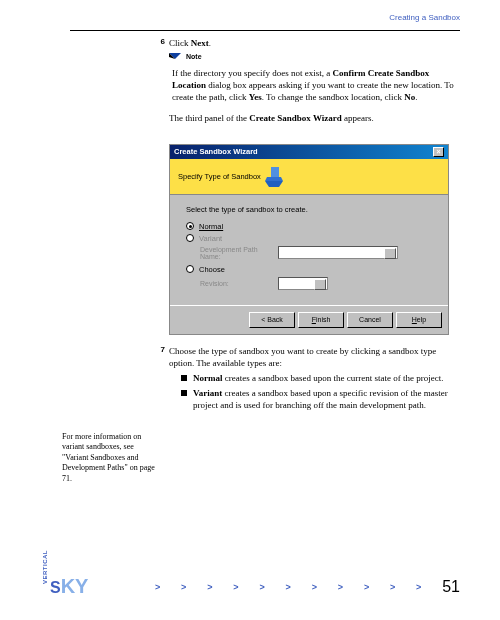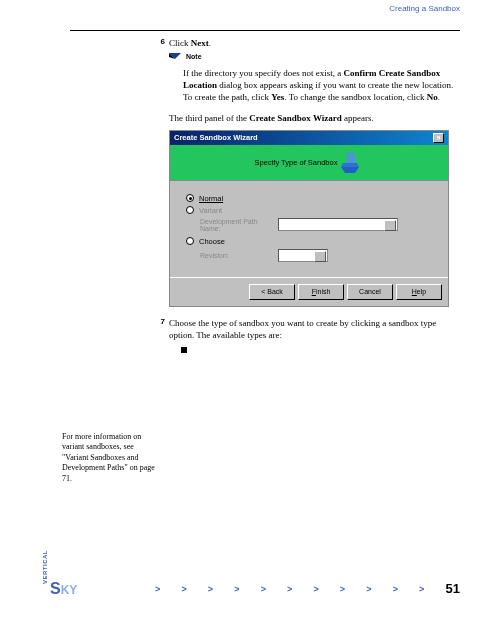--- a/index.html
+++ b/index.html
@@ -1,33 +1,33 @@
 <!DOCTYPE html>
 <html><head>
 <meta charset="utf-8">
 <style>
 *{box-sizing:border-box;margin:0;padding:0}
 body{width:500px;height:620px;background:#fff;font-family:Georgia,serif;font-size:9px;color:#000;position:relative;overflow:hidden}
-.header{height:30px;display:flex;justify-content:flex-end;align-items:flex-start;padding:4px 40px 0 4px}
+.header{height:30px;display:flex;justify-content:flex-end;align-items:center;padding:4px 40px 0 4px}
 .header-title{color:#4060c0;font-size:8px;font-family:Arial,sans-serif}
 .header-rule{height:1px;background:#000;margin:0 40px 0 70px}
 .content{padding:6px 40px 0 155px}
 .step{display:flex;margin-bottom:4px}
 .step-num{width:10px;text-align:right;margin-right:4px;font-weight:bold;font-family:Arial,sans-serif;font-size:8px}
 .step-body{flex:1;line-height:1.35}
 .note-row{display:flex;align-items:flex-start;margin:4px 0 2px 14px}
 .note-icon{width:14px;height:12px;margin-right:3px;flex-shrink:0}
 .note-label{font-family:Arial,sans-serif;font-size:7px;font-weight:bold}
-.note-body{margin-left:28px;line-height:1.35;margin-bottom:8px}
-.intro{margin:6px 0 6px 14px;line-height:1.35}
+.note-body{margin-left:17px;line-height:1.35;margin-bottom:8px}
+.intro{margin:6px 0 20px 14px;line-height:1.35}
 .wizard{margin-left:14px;width:280px;border:1px solid #888;font-family:"MS Sans Serif",Arial,sans-serif;font-size:7.5px;background:#c0c0c0}
 .titlebar{background:linear-gradient(to right,#08216b,#1084d0);color:#fff;padding:2px 4px;display:flex;justify-content:space-between;align-items:center;height:14px}
 .titlebar-text{font-size:7.5px;font-weight:bold}
 .titlebar-x{width:11px;height:10px;background:#c0c0c0;border:1px solid #fff;border-right-color:#000;border-bottom-color:#000;display:flex;align-items:center;justify-content:center;font-size:7px;font-family:Arial;font-weight:bold;line-height:1}
-.wiz-header{background:#22c55e;padding:6px 8px;display:flex;justify-content:center;align-items:center;border-bottom:1px solid #888;height:36px}
+.wiz-header{background:#fde047;padding:6px 8px;display:flex;justify-content:flex-start;align-items:center;border-bottom:1px solid #888;height:36px}
 .wiz-header-text{font-size:7.5px}
 .wiz-icon{width:26px;height:26px}
 .wiz-body{padding:10px 16px;color:#000}
 .wiz-instr{font-size:7.5px;margin-bottom:8px}
 .opt{display:flex;align-items:center;margin:3px 0}
 .radio{width:8px;height:8px;border:1px solid #000;border-radius:50%;background:#fff;margin-right:5px;display:flex;align-items:center;justify-content:center;flex-shrink:0}
 .radio.checked::after{content:"";width:3px;height:3px;background:#000;border-radius:50%}
 .opt-label{font-size:7.5px}
 .opt-label.disabled{color:#888}
 .opt-label.underline{text-decoration:underline}
@@ -40,24 +40,24 @@
 .wiz-btn{width:46px;height:16px;background:#c0c0c0;border:1px solid #fff;border-right-color:#000;border-bottom-color:#000;font-size:7px;display:flex;align-items:center;justify-content:center;font-family:"MS Sans Serif",Arial,sans-serif}
 .wiz-btn u{text-decoration:underline}
 .step7{margin-top:10px}
 .bullet{display:flex;margin:3px 0 3px 12px}
 .bullet-mark{width:6px;height:6px;background:#000;margin-right:6px;margin-top:3px;flex-shrink:0}
 .sidenote{position:absolute;left:62px;top:432px;width:95px;font-size:8px;line-height:1.3}
 .footer{position:absolute;bottom:22px;left:0;right:0;height:30px}
 .logo{position:absolute;left:50px;bottom:0;font-family:Arial,sans-serif}
 .logo-v{font-size:6px;color:#4060c0;font-weight:bold;letter-spacing:0.5px;transform:rotate(-90deg);transform-origin:left bottom;position:absolute;left:-2px;bottom:14px}
 .logo-s{font-size:16px;font-weight:bold;color:#4060c0}
-.logo-ky{font-size:12px;font-weight:bold;color:#88b0e8}
+.logo-ky{font-size:20px;font-weight:bold;color:#88b0e8}
 .chevrons{position:absolute;left:155px;bottom:2px;right:40px;display:flex;justify-content:space-between;align-items:center}
 .chev{color:#4060c0;font-weight:bold;font-family:Arial,sans-serif;font-size:9px}
-.pagenum{font-family:Arial,sans-serif;font-size:13px;font-weight:bold}
+.pagenum{font-family:Arial,sans-serif;font-size:16px;font-weight:normal}
 b{font-weight:bold}
 </style>
 </head>
 <body>
 
 <div class="header">
   <span class="header-title">Creating a Sandbox</span>
 </div>
 <div class="header-rule"></div>
 
@@ -91,20 +91,21 @@
     </div>
     <div class="wiz-header">
       <span class="wiz-header-text">Specify Type of Sandbox</span>
       <svg class="wiz-icon" viewBox="0 0 26 26">
           <polygon points="4,18 22,18 18,24 8,24" fill="#2060c0"></polygon>
           <rect x="10" y="4" width="8" height="10" fill="#5090e0"></rect>
           <polygon points="6,14 20,14 22,18 4,18" fill="#3070d0"></polygon>
         </svg>
     </div>
     <div class="wiz-body">
+      <div class="wiz-instr">Select the type of sandbox to create.</div>
       <div class="opt">
         <div class="radio checked"></div>
         <span class="opt-label underline">Normal</span>
       </div>
       <div class="opt">
         <div class="radio"></div>
         <span class="opt-label disabled">Variant</span>
       </div>
       <div class="sub">
         <span class="sub-label">Development Path Name:</span>
@@ -126,20 +127,25 @@
       <div class="wiz-btn"><u>H</u>elp</div>
     </div>
   </div>
 
   <div class="step step7">
     <div class="step-num">7</div>
     <div class="step-body">
       <span>Choose the type of sandbox you want to create by clicking a sandbox type option. The available types are:</span>
       <div class="bullet">
         <div class="bullet-mark"></div>
+        <div><b>Normal</b><span> creates a sandbox based upon the current state of the project.</span></div>
+      </div>
+      <div class="bullet">
+        <div class="bullet-mark"></div>
+        <div><b>Variant</b><span> creates a sandbox based upon a specific revision of the master project and is used for branching off the main development path.</span></div>
       </div>
     </div>
   </div>
 </div>
 
 <div class="sidenote">For more information on variant sandboxes, see "Variant Sandboxes and Development Paths" on page 71.</div>
 
 <div class="footer">
   <div class="logo">
     <span class="logo-v">VERTICAL</span>

